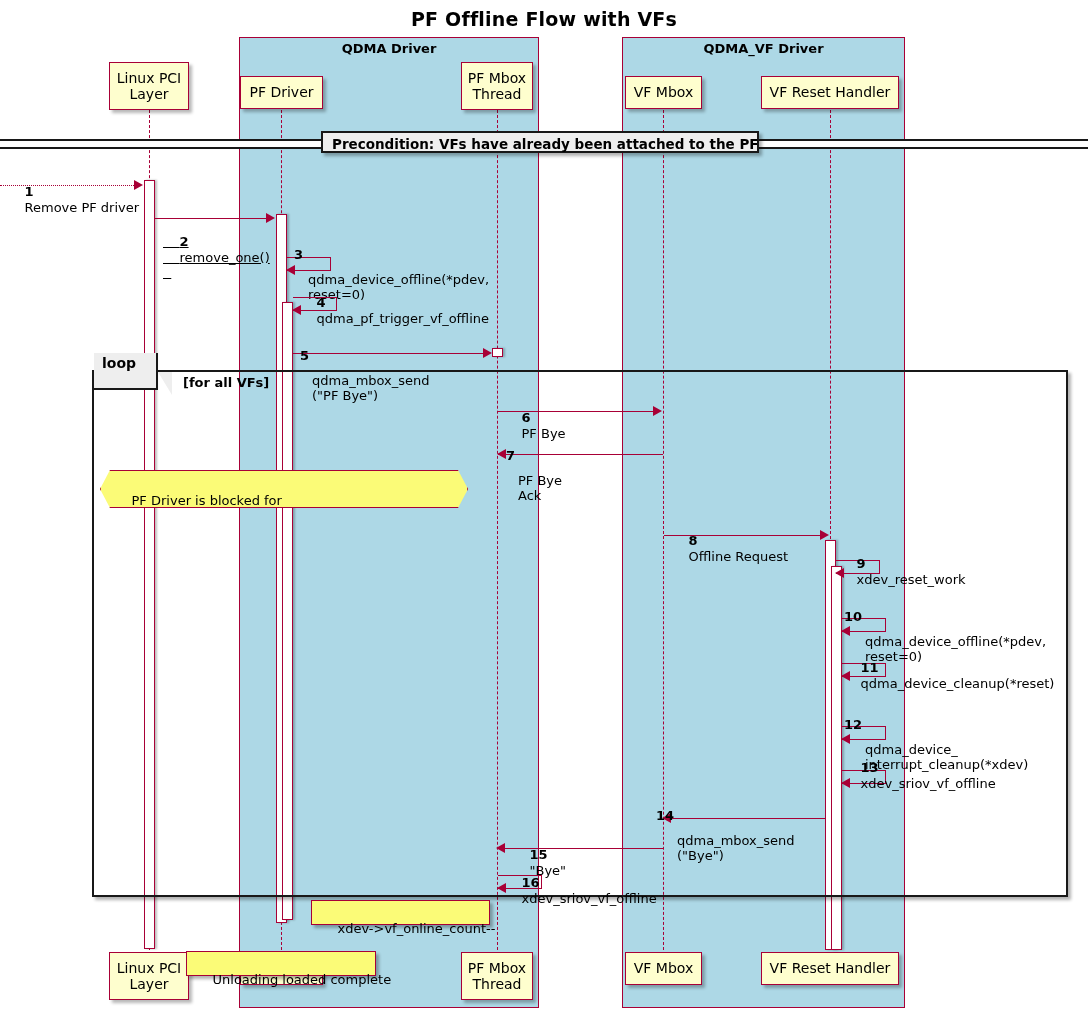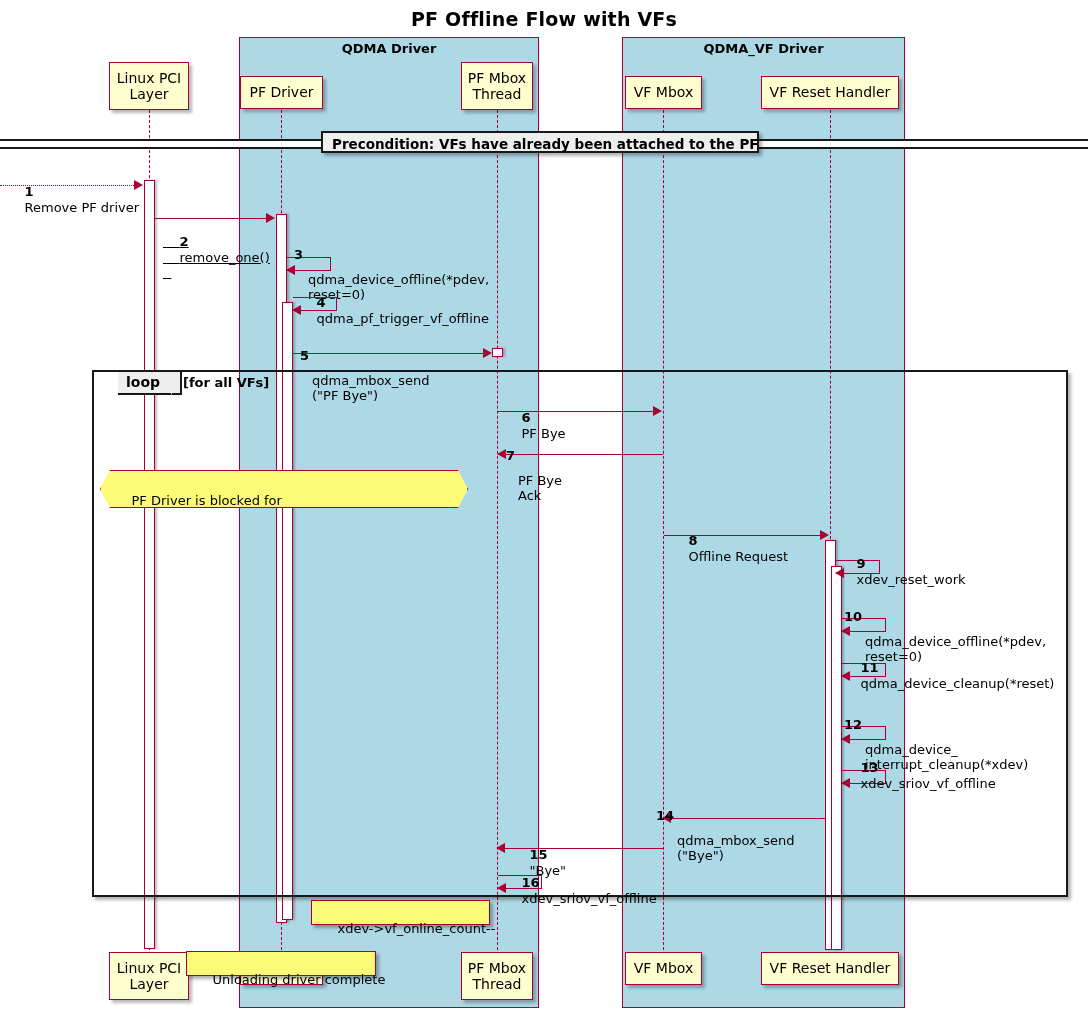--- a/index.html
+++ b/index.html
@@ -266,21 +266,21 @@
   <div class="activation" style="left:276px; top:214px; width:11px; height:709px;"></div>
 
   <div class="activation" style="left:282px; top:302px; width:11px; height:618px;"></div>
 
   <div class="activation" style="left:492px; top:348px; width:11px; height:9px;"></div>
 
   <div class="activation" style="left:825px; top:540px; width:11px; height:410px;"></div>
   <div class="activation" style="left:831px; top:566px; width:11px; height:384px;"></div>
 
   <div class="frame" style="left:92px; top:370px; width:976px; height:527px;"></div>
-  <div class="frame-tab" style="left:94px; top:372px; width:64px; height:23px;margin-left:24px;">
+  <div class="frame-tab" style="left:94px; top:353px; width:64px; height:37px;">
     <span>loop</span>
   </div>
   <div class="frame-tab-clip" style="left:158px; top:372px; border-width:23px 0 0 14px; border-color:#EEEEEE transparent transparent transparent;"></div>
   <div class="frame-tab-clip" style="left:158px; top:372px; border-width:23px 0 0 14px; border-color:transparent transparent transparent transparent; border-left-color:transparent;"></div>
   <div class="frame-cond" style="left:183px; top:375px;">
     <span>[for all VFs]</span>
   </div>
 
   <div class="arrow-dotted" style="left:0px; top:185px; width:136px;"></div>
   <div class="arrow-head-r" style="left:134px; top:180px;"></div>
@@ -404,17 +404,17 @@
     <span>PF Driver is blocked for
 Byes from all VFs which have QDMA_VF driver loaded</span>
   </div>
 
   <div class="note" style="left:311px; top:860px; width:179px; height:25px;">
     <span>xdev-&gt;vf_online_count--</span>
     <span class="note-corner"></span>
   </div>
 
   <div class="note" style="left:186px; top:911px; width:190px; height:25px;">
-    <span>Unloading driver complete</span>
+    <span>Unloading loaded complete</span>
     <span class="note-corner"></span>
   </div>
 
 </div>
 
 </body></html>

